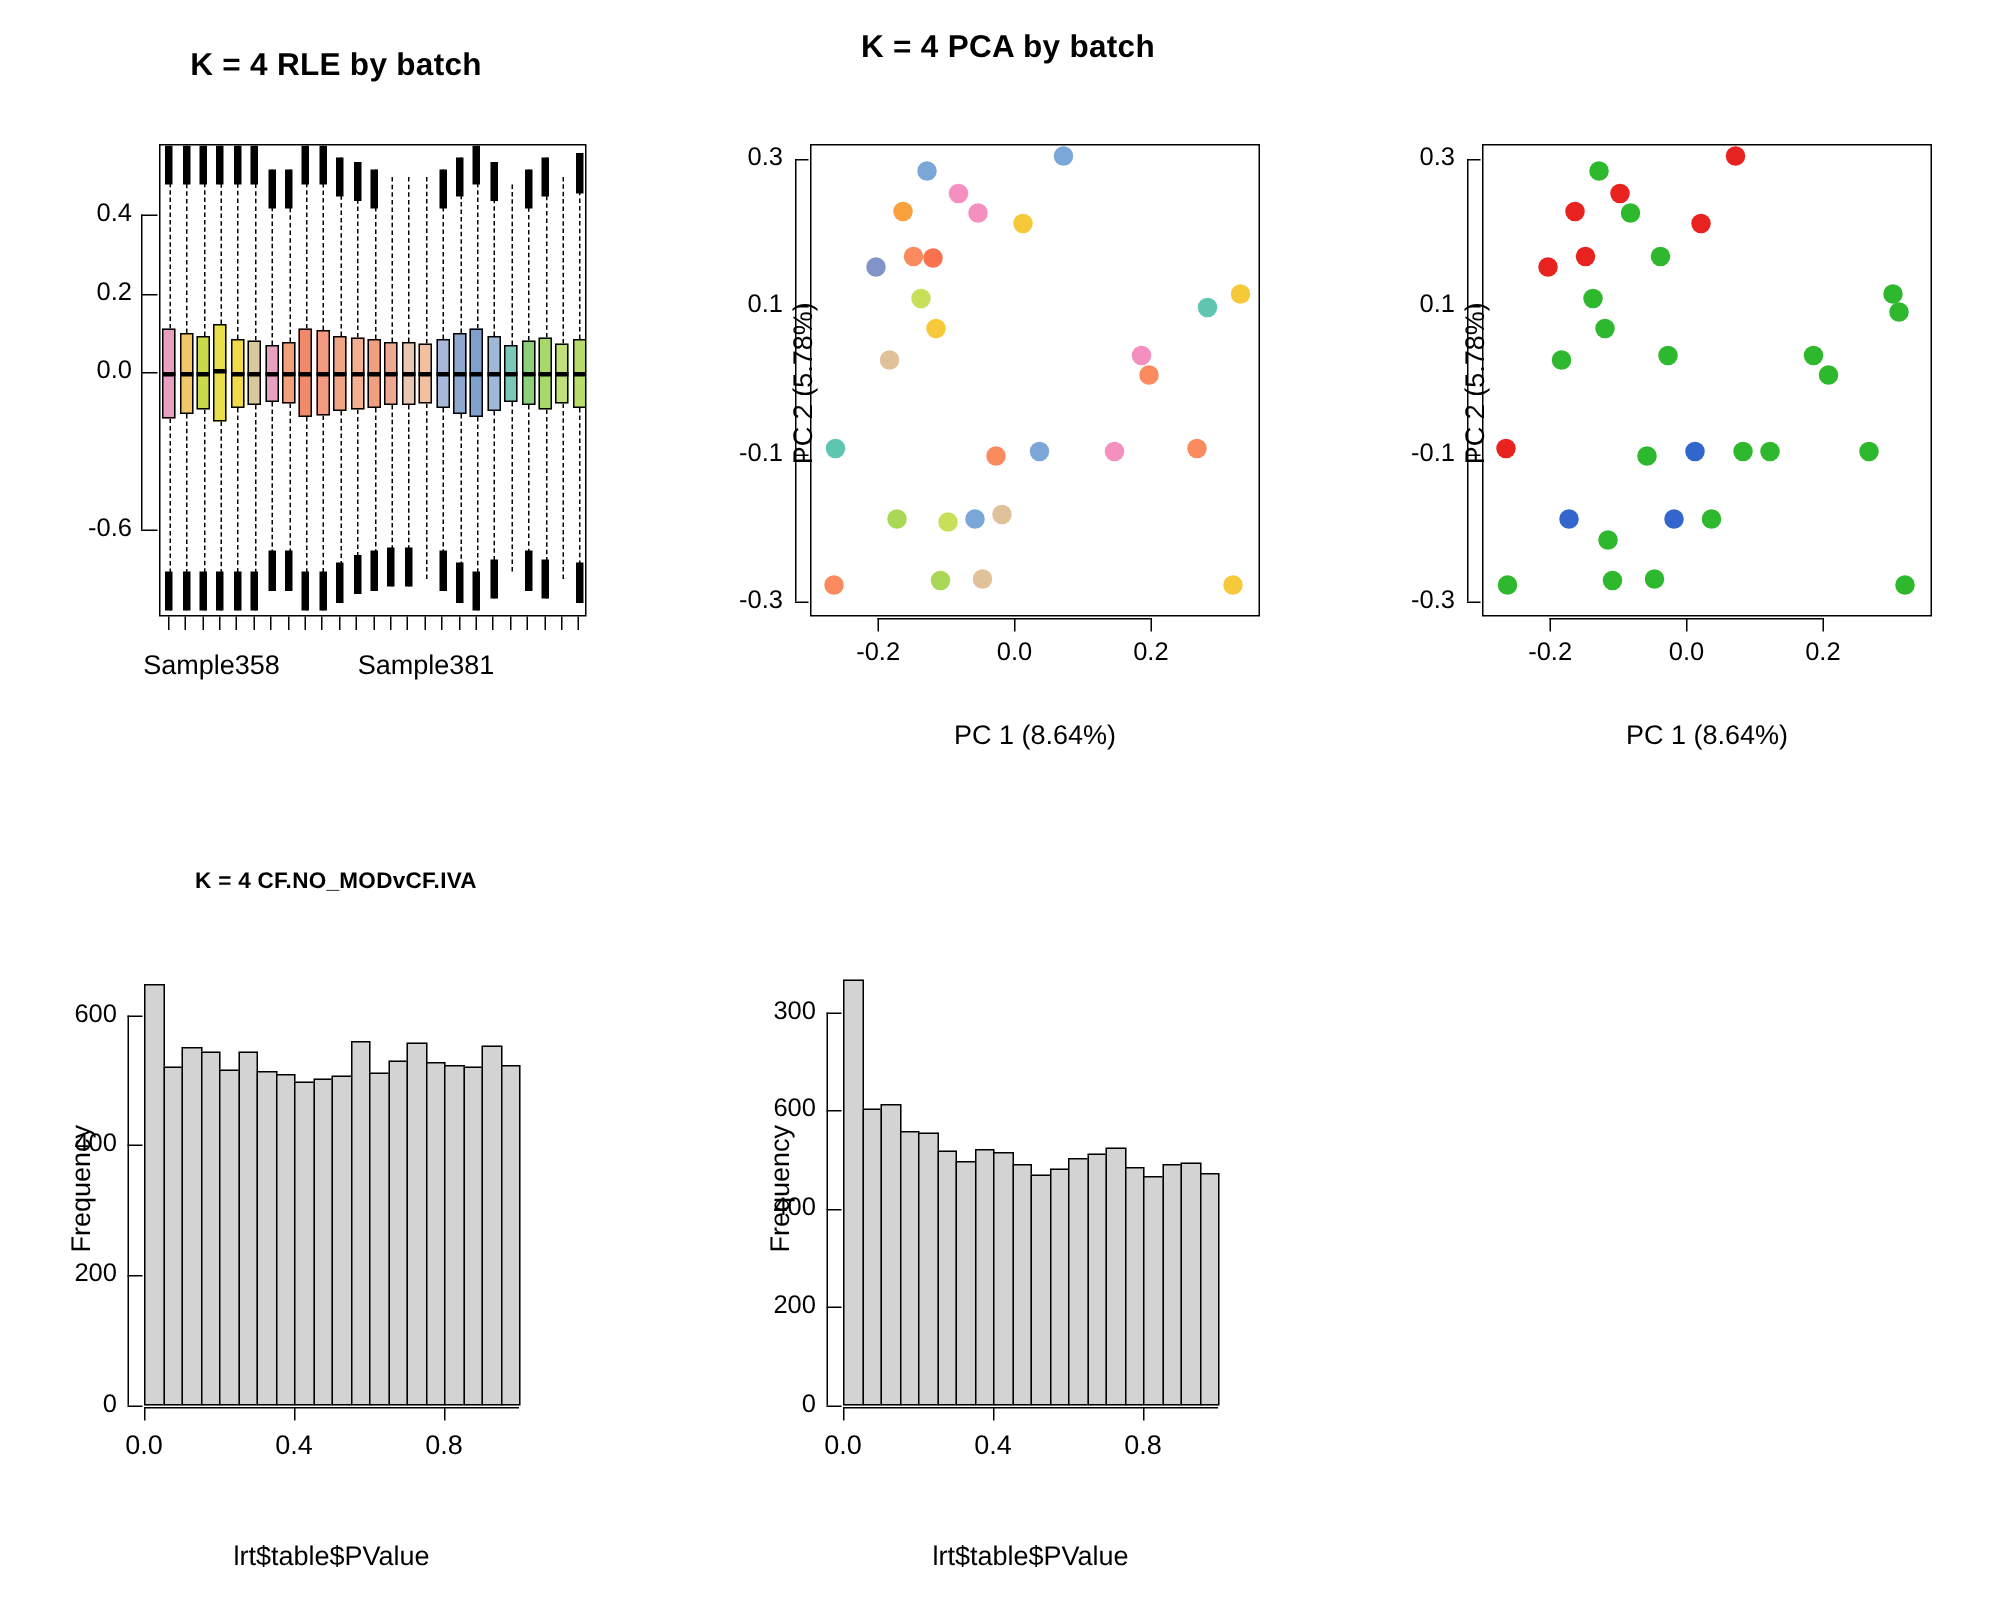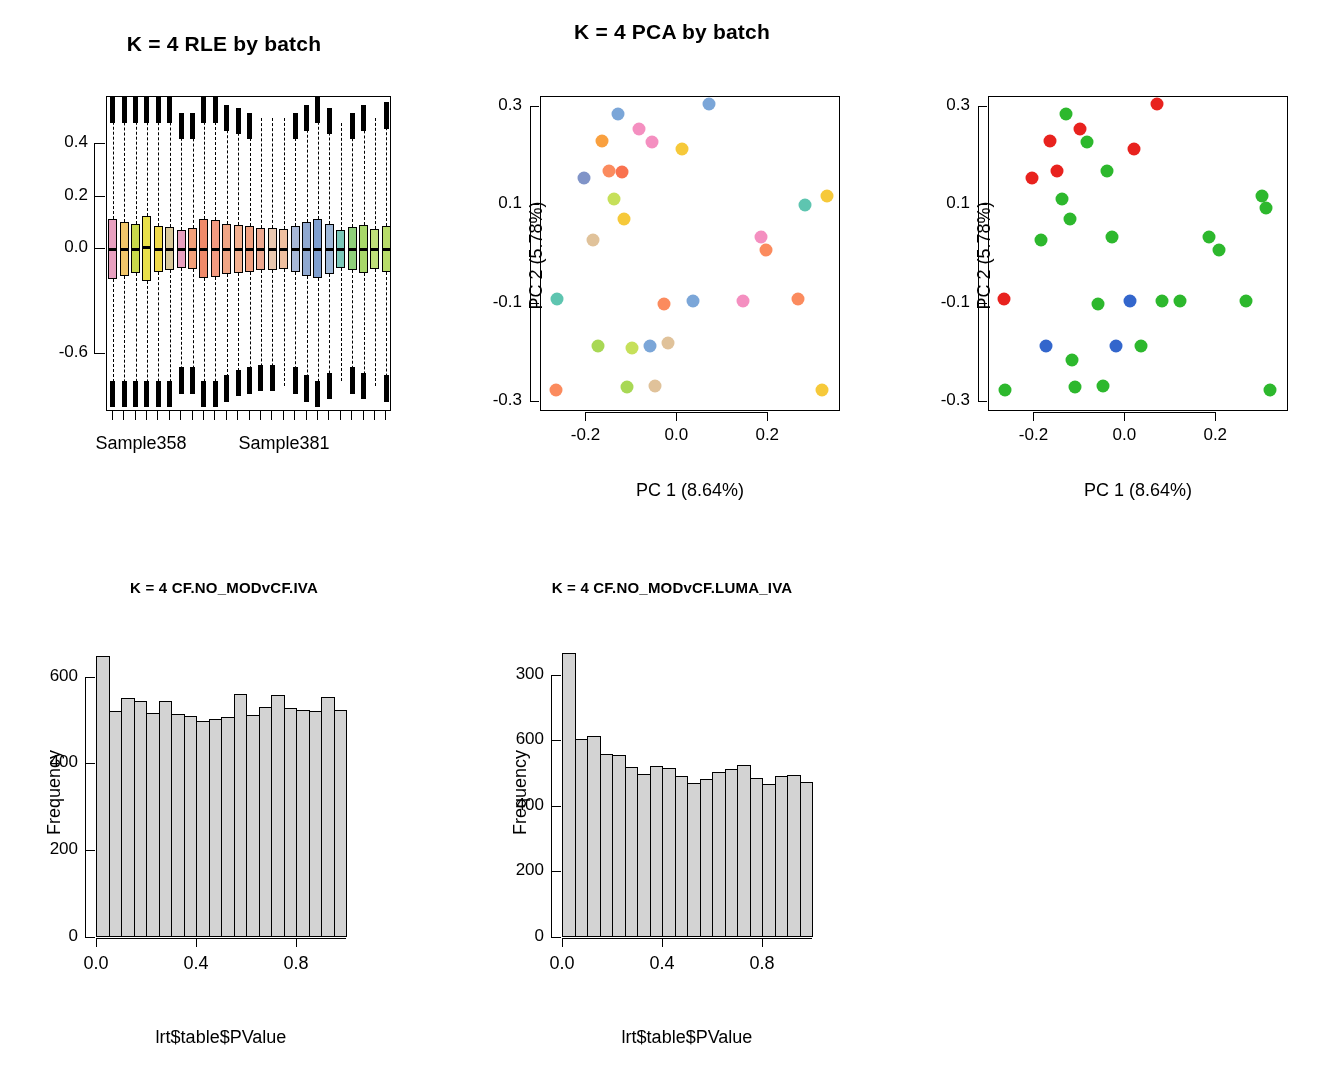--- a/index.html
+++ b/index.html
@@ -437,21 +437,20 @@
       <div class="tick" style="left:85px; top:226.47058823529412px; width:10px; height:1px;"></div>
       <div class="tick-label" style="left:16px; top:215.47058823529412px; width:62px; text-align:right;">400</div>
       <div class="tick" style="left:85px; top:139.70588235294116px; width:10px; height:1px;"></div>
       <div class="tick-label" style="left:16px; top:128.70588235294116px; width:62px; text-align:right;">600</div>
     </div>
   <div class="axis-label" style="left:96px; top:490px; width:250px;">lrt$table$PValue</div>
   <div class="axis-label rot" style="left:-93px; top:245px; width:295px;">Frequency</div>
 </div>
 
 <div class="panel" id="panel-hist2" style="left:448px; top:537px; width:448px; height:538px;">
-  <div class="panel-title small" style="position:absolute; left:0; top:42px; width:448px;">K = 4 CF.NO_MODvCF.LUMA_IVA</div>
   <div id="hist2-plot" class="hist-wrap" style="left:114px; top:105px; width:250px; height:295px;">
       <div class="bar" style="left:0px; width:13.5px; height:283.85555555555555px;"></div>
       <div class="bar" style="left:12.5px; width:13.5px; height:197.65px;"></div>
       <div class="bar" style="left:25px; width:13.5px; height:200.60000000000002px;"></div>
       <div class="bar" style="left:37.5px; width:13.5px; height:183.22777777777776px;"></div>
       <div class="bar" style="left:50px; width:13.5px; height:182.24444444444444px;"></div>
       <div class="bar" style="left:62.5px; width:13.5px; height:170.44444444444443px;"></div>
       <div class="bar" style="left:75px; width:13.5px; height:162.90555555555554px;"></div>
       <div class="bar" style="left:87.5px; width:13.5px; height:171.42777777777778px;"></div>
       <div class="bar" style="left:100px; width:13.5px; height:169.13333333333335px;"></div>

